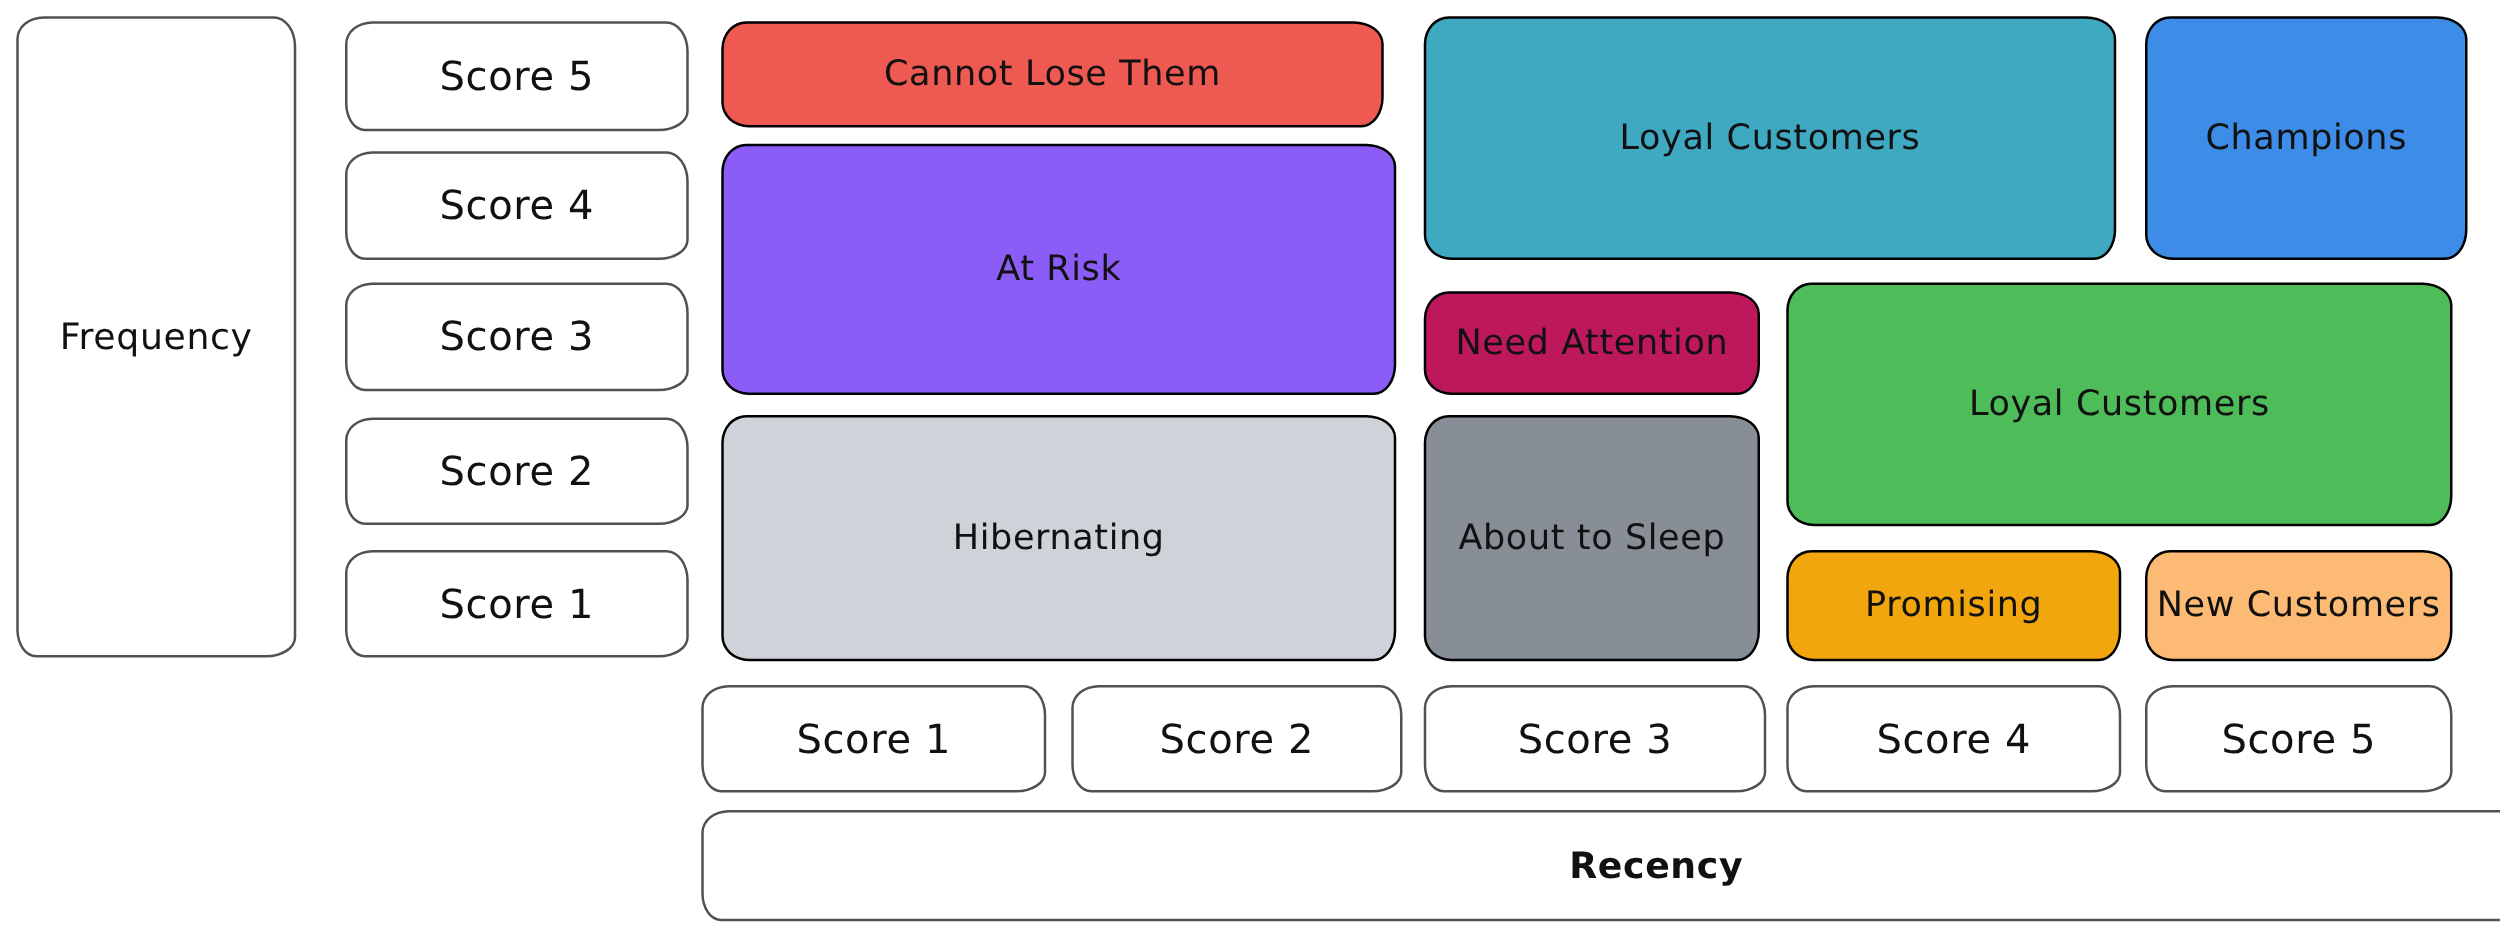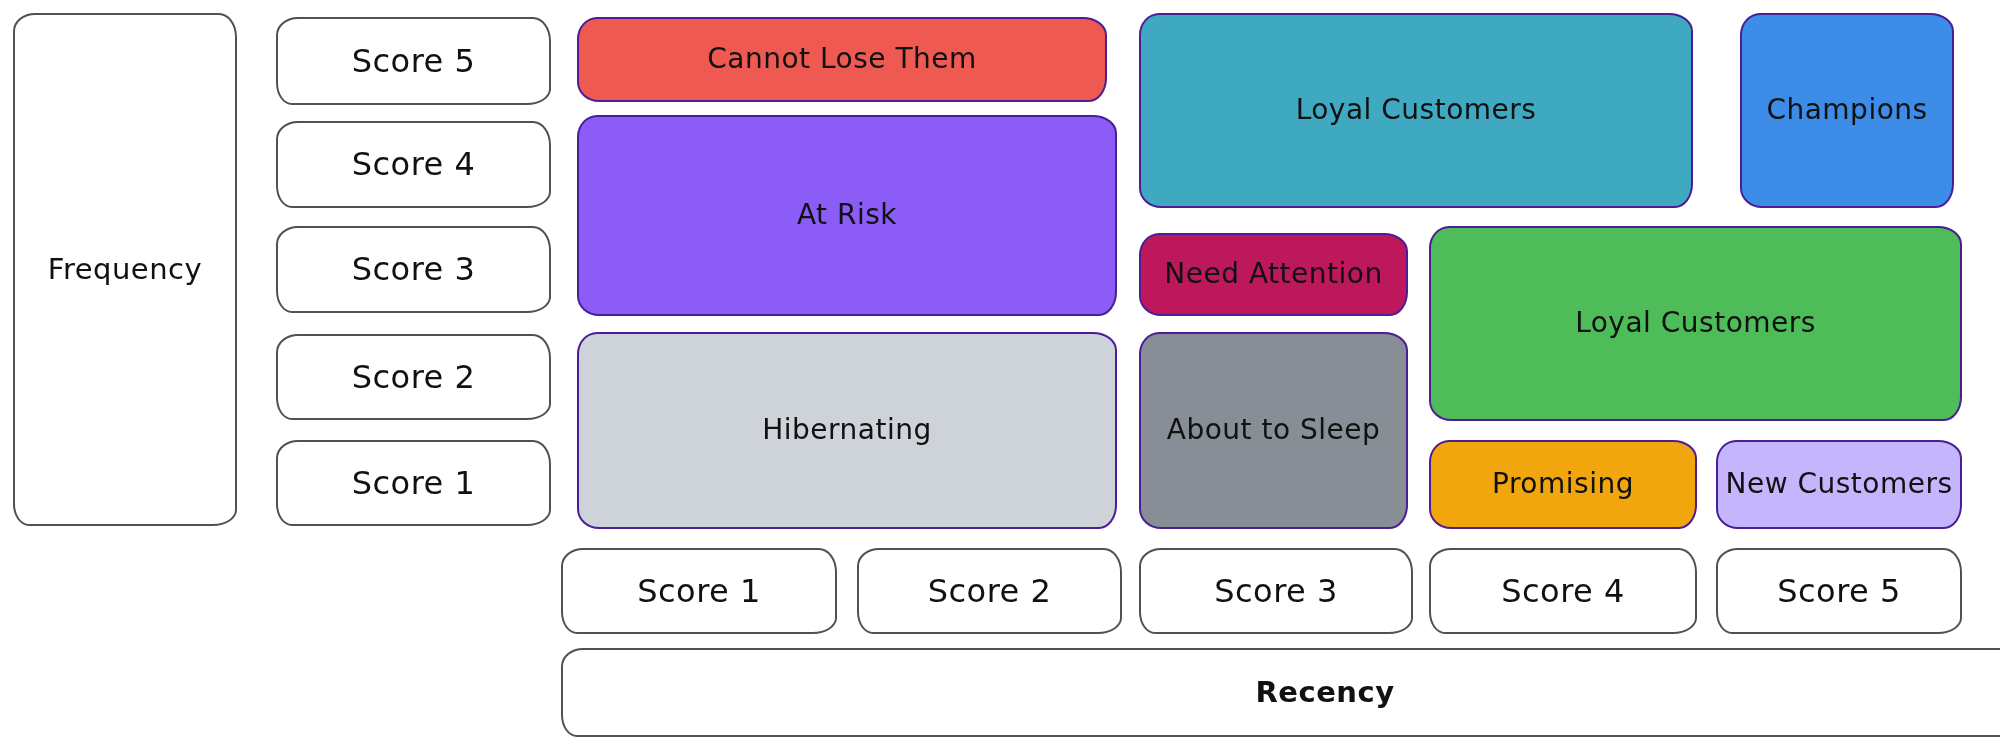--- a/index.html
+++ b/index.html
@@ -33,21 +33,21 @@
     background: #ffffff;
     border: 2px solid #4d5257;
     border-radius: 22px 18px 24px 16px / 18px 24px 16px 22px;
     font-size: 32px;
   }
   .axis-title {
     font-size: 29px;
   }
   
   .segment {
-    border: 2px solid #4c1d95;
+    border: 2px solid #000000;
     border-radius: 20px 24px 18px 22px / 22px 18px 24px 20px;
     font-size: 28px;
   }
 </style>
 </head>
 <body>
 
 <div class="canvas">
 
   <div class="box axis-box axis-title" style="left:13px; top:13px; width:224px; height:513px;">Frequency</div>
@@ -59,31 +59,31 @@
   <div class="box axis-box" style="left:276px; top:440px; width:275px; height:86px;">Score 1</div>
 
   <div class="box segment" style="left: 577px; top: 17px; width: 530px; height: 85px; background-color: rgb(238, 89, 81);">Cannot Lose Them</div>
 
   <div class="box segment" style="left: 577px; top: 115px; width: 540px; height: 201px; background-color: #8b5cf6;">At Risk</div>
 
   <div class="box segment" style="left: 577px; top: 332px; width: 540px; height: 197px; background-color: rgb(206, 210, 217);">Hibernating</div>
 
   <div class="box segment" style="left: 1139px; top: 13px; width: 554px; height: 195px; background-color: rgb(63, 169, 194);">Loyal Customers</div>
 
-  <div class="box segment" style="left: 1716px; top: 13px; width: 214px; height: 195px; background-color: rgb(60, 140, 232); margin-left: 24px;">Champions</div>
+  <div class="box segment" style="left: 1716px; top: 13px; width: 258px; height: 195px; background-color: rgb(60, 140, 232);">Champions</div>
 
   <div class="box segment" style="left: 1139px; top: 233px; width: 269px; height: 83px; background-color: #be185d;">Need Attention</div>
 
   <div class="box segment" style="left: 1139px; top: 332px; width: 269px; height: 197px; background-color: rgb(135, 142, 150);">About to Sleep</div>
 
   <div class="box segment" style="left: 1429px; top: 226px; width: 533px; height: 195px; background-color: rgb(78, 188, 89);">Loyal Customers</div>
 
   <div class="box segment" style="left: 1429px; top: 440px; width: 268px; height: 89px; background-color: rgb(242, 166, 13);">Promising</div>
 
-  <div class="box segment" style="left: 1716px; top: 440px; width: 246px; height: 89px; background-color: #c4b5fd;">New Customers</div>
+  <div class="box segment" style="left: 1716px; top: 440px; width: 246px; height: 89px; background-color: #fdba74;">New Customers</div>
 
   <div class="box axis-box" style="left:561px; top:548px; width:276px; height:86px;">Score 1</div>
   <div class="box axis-box" style="left:857px; top:548px; width:265px; height:86px;">Score 2</div>
   <div class="box axis-box" style="left:1139px; top:548px; width:274px; height:86px;">Score 3</div>
   <div class="box axis-box" style="left:1429px; top:548px; width:268px; height:86px;">Score 4</div>
   <div class="box axis-box" style="left:1716px; top:548px; width:246px; height:86px;">Score 5</div>
 
   <div class="box axis-box axis-title" style="left:561px; top:648px; width:1528px; height:89px;font-weight:bold;">Recency</div>
 
 </div>

